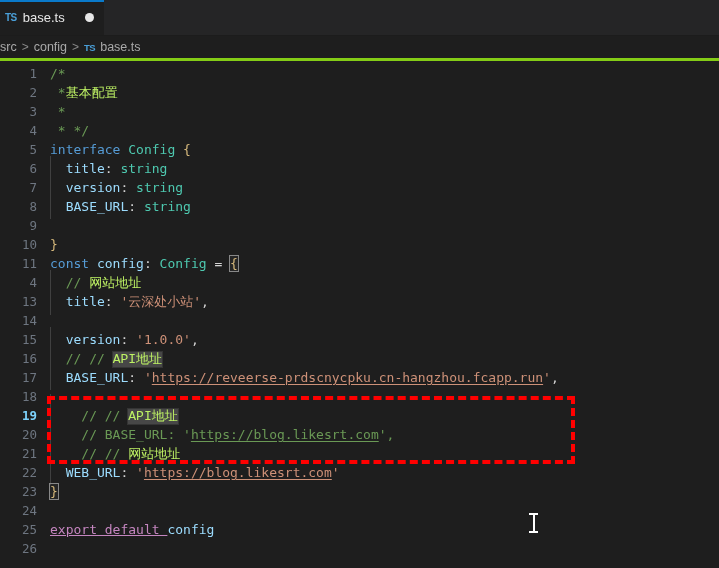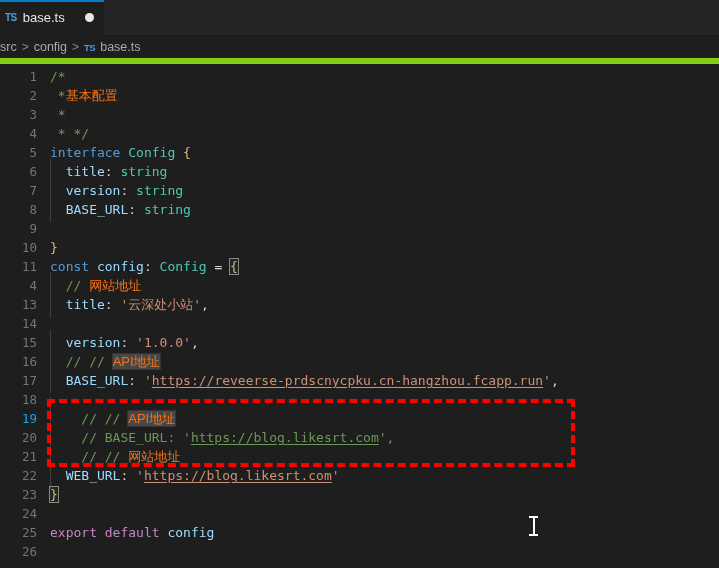--- a/index.html
+++ b/index.html
@@ -69,21 +69,21 @@
   
   .breadcrumb {
     height: 22px;
     background: #1e1e1e;
     display: flex;
     align-items: center;
     padding-left: 0px;
     font-family: "Liberation Sans", sans-serif;
     font-size: 12.5px;
     color: #a9a9a9;
-    border-bottom: 6px solid #84cc16;
+    border-bottom: 3px solid #84cc16;
     gap: 5px;
     overflow: hidden;
     white-space: nowrap;
   }
   .bc-seg { color: #a9a9a9; }
   .bc-sep { color: #888; font-size: 12px; }
   .bc-ts {
     font-size: 9.5px;
     font-weight: bold;
     color: #4a9fd8;
@@ -113,21 +113,21 @@
   }
   .ln {
     width: 37px;
     text-align: right;
     padding-right: 0px;
     color: #6e7681;
     font-size: 12.5px;
     flex: none;
     font-family: "DejaVu Sans Mono", monospace;
   }
-  .line.current .ln { color: #0ea5e9; font-weight: normal; }
+  .line.current .ln { color: #7dd3fc; font-weight: bold; }
   .code {
     padding-left: 13px;
     color: #d4d4d4;
     position: relative;
   }
 
   
   .code::before {
     content: "";
     position: absolute;
@@ -135,23 +135,23 @@
     top: -3px;
     bottom: -3px;
     width: 1px;
     background: #404040;
     display: none;
   }
   .line.indent .code::before { display: block; }
 
   
   .c-comment  { color: #6a9955; }
-  .c-comment-cn { color: #f97316; font-family: Liberation Sans, sans-serif; }
+  .c-comment-cn { color: #bef264; font-family: Liberation Mono, monospace; }
   .c-keyword  { color: #569cd6; }
-  .c-storage  { color: #c586c0; }
+  .c-storage  { color: #c586c0; text-decoration: underline; }
   .c-type     { color: #4ec9b0; }
   .c-prop     { color: #9cdcfe; }
   .c-var      { color: #9cdcfe; }
   .c-string   { color: #ce9178; }
   .c-string-cn{ color: #ce9178; font-family: Liberation Mono, monospace; }
   .c-punc     { color: #d4d4d4; }
   .c-brace-y  { color: #d7ba7d; }
   .c-link     { text-decoration: underline; text-underline-offset: 2px; }
   .c-comment-link { color: #6a9955; text-decoration: underline; text-underline-offset: 2px; }
 

